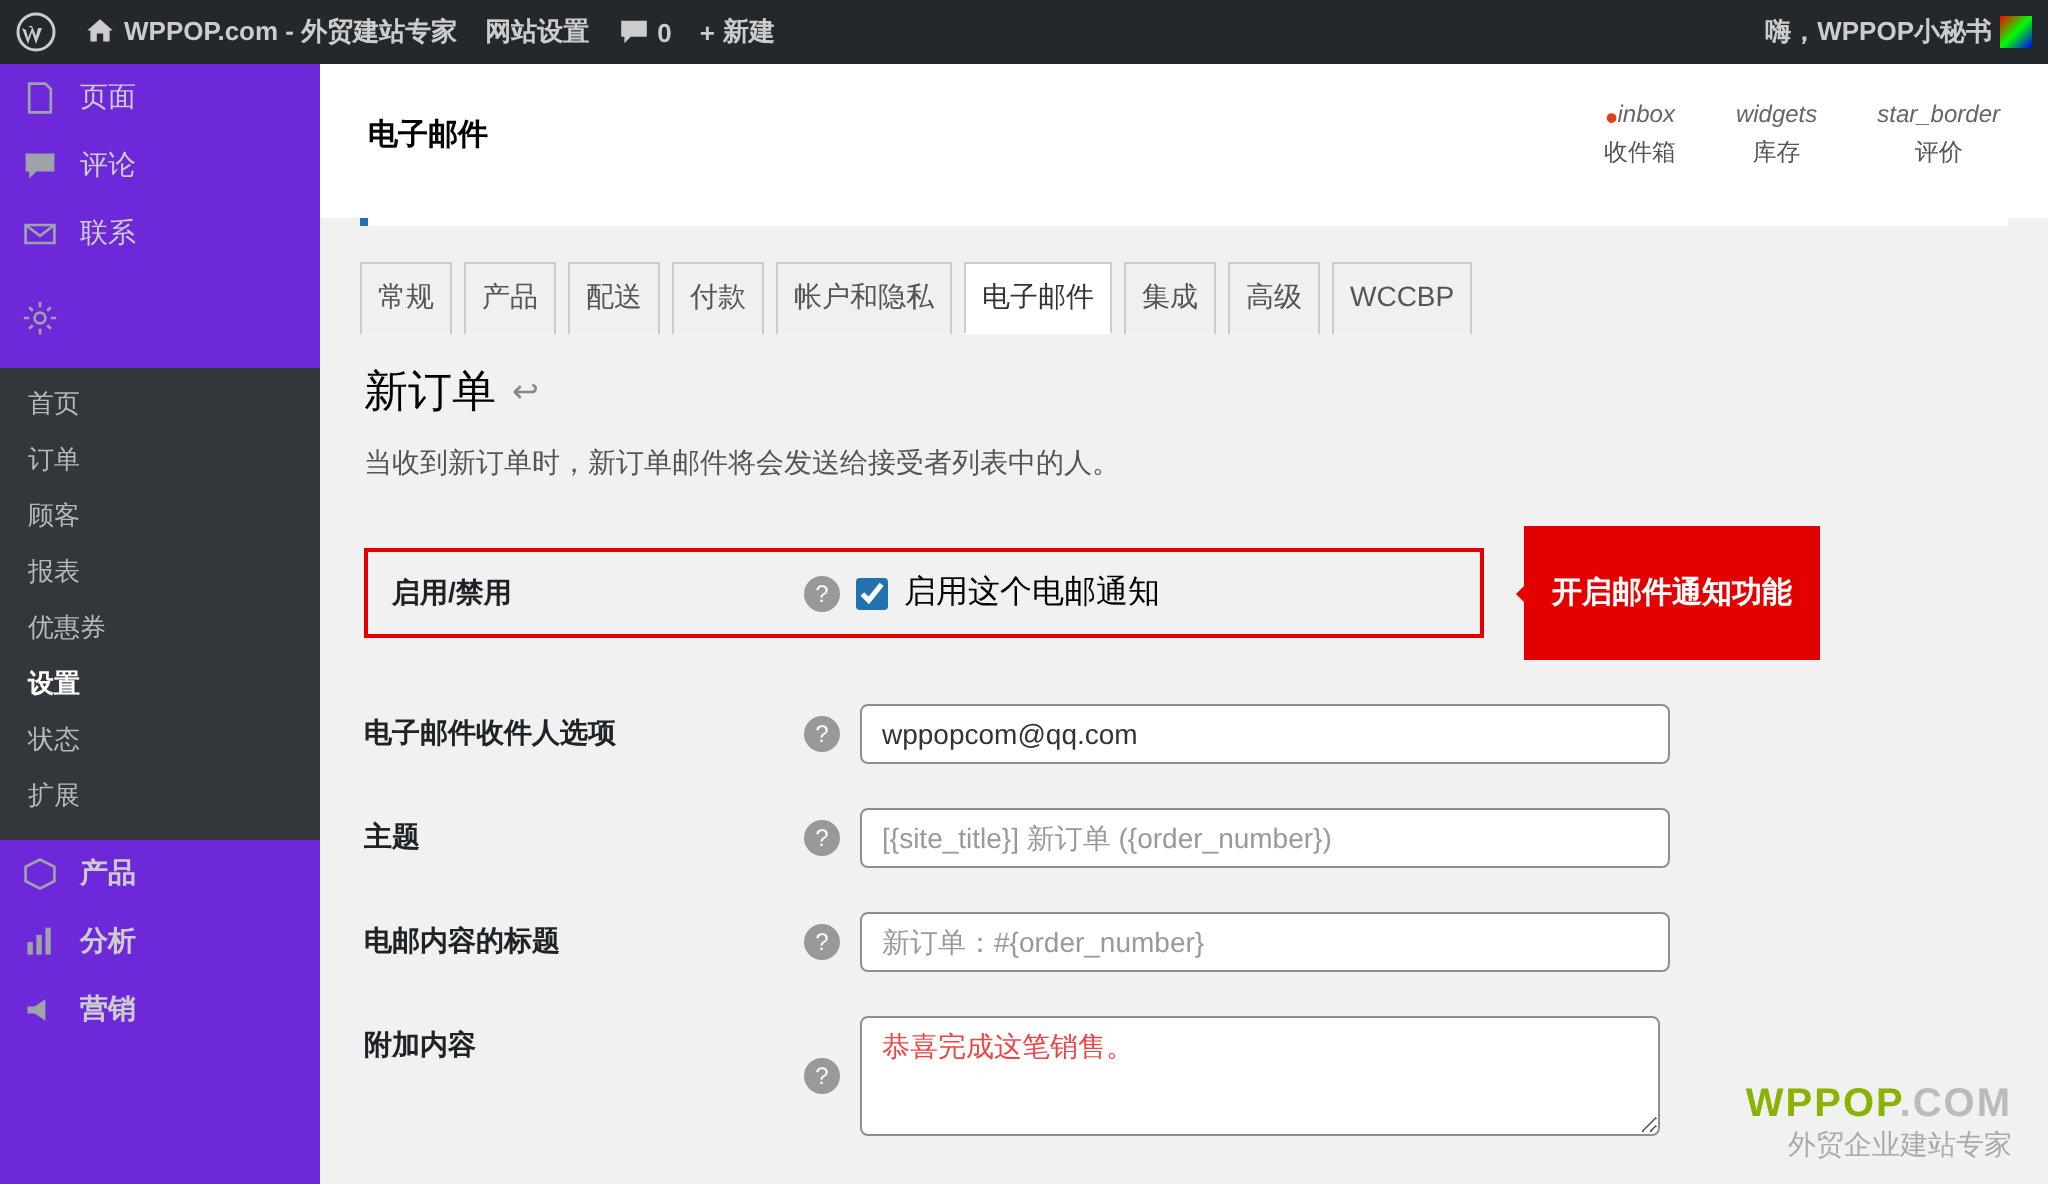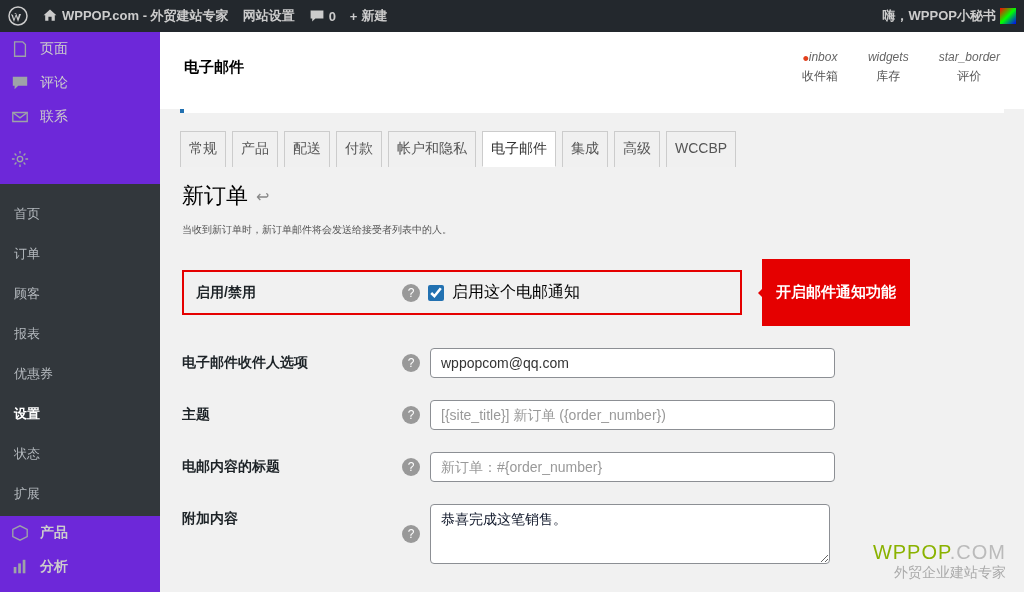--- a/index.html
+++ b/index.html
@@ -12,21 +12,21 @@
 .wp-logo { width: 20px; height: 20px; display: inline-flex; align-items: center; justify-content: center; }
 .avatar-box { width: 16px; height: 16px; background: linear-gradient(135deg,#ff0000,#00ff00,#0000ff); }
 
 
 .sidebar { position: absolute; left: 0; top: 32px; bottom: 0; width: 160px; background: #6d28d9; color: #ccc; font-size: 14px; }
 .sidebar-item { display: flex; align-items: center; gap: 10px; padding: 7px 10px; cursor: pointer; color: #ccc; }
 .sidebar-item.active { background: #0073aa; color: #fff; position: relative; }
 .sidebar-item.active::after { content: ''; position: absolute; right: -8px; top: 50%; transform: translateY(-50%); border: 8px solid transparent; border-right-color: #f1f1f1; }
 .sidebar-icon { width: 20px; height: 20px; display: inline-flex; align-items: center; justify-content: center; font-size: 16px; }
 .sidebar-sub { background: #32373c; padding: 4px 0 8px; }
-.sidebar-sub-item { padding: 5px 10px 5px 14px; font-size: 13px; cursor: pointer; color: #b4b9be; margin-top: 12px; }
+.sidebar-sub-item { padding: 5px 10px 5px 14px; font-size: 13px; cursor: pointer; color: #b4b9be; }
 .sidebar-sub-item.current { color: #fff; font-weight: 600; }
 .woo-badge { background: #7f54b3; color: #fff; font-size: 10px; padding: 1px 4px; border-radius: 2px; font-weight: bold; }
 .sidebar-sep { height: 8px; }
 .sidebar .bold { font-weight: 600; }
 
 
 .main { position: absolute; left: 160px; right: 0; top: 32px; bottom: 0; background: #f1f1f1; overflow: hidden; }
 
 
 .header-bar { background: #fff; display: flex; align-items: center; justify-content: space-between; padding: 18px 24px 24px; }
@@ -39,44 +39,44 @@
 
 
 .tabs-row { display: flex; gap: 6px; padding: 18px 20px 0; flex-wrap: wrap; }
 .tab { background: #f0f0f0; border: 1px solid #ccc; padding: 8px 8px; font-size: 14px; cursor: pointer; color: #555; border-bottom: none; }
 .tab.active { background: #fff; border-bottom: 1px solid #fff; color: #333; position: relative; }
 
 
 .page { padding: 14px 22px; }
 .page-h2 { font-size: 22px; font-weight: 400; margin-bottom: 6px; display:flex; align-items:center; gap:8px;}
 .back-link { color: #888; font-size: 16px; }
-.page-desc { font-size: 10px; color: #555; margin: 12px 0 22px; }
+.page-desc { font-size: 14px; color: #555; margin: 12px 0 22px; }
 
 
 .form-table { width: 100%; }
 .form-row { display: flex; align-items: flex-start; margin-bottom: 22px; }
 .form-label { width: 220px; font-size: 14px; font-weight: 700; color: #1d2327; padding-top: 6px; }
 .form-field { flex: 1; display: flex; align-items: center; gap: 10px; }
 .help-icon { width: 18px; height: 18px; border-radius: 50%; background: #999; color: #fff; display: inline-flex; align-items: center; justify-content: center; font-size: 12px; cursor: help; }
 .text-input { width: 405px; padding: 6px 10px; border: 1px solid #8c8f94; border-radius: 4px; font-size: 14px; color: #333; }
-.textarea-input { width: 400px; min-height: 60px; padding: 6px 10px; border: 1px solid #8c8f94; border-radius: 4px; font-size: 14px; color: #0f172a; resize: vertical; }
+.textarea-input { width: 400px; min-height: 60px; padding: 6px 10px; border: 1px solid #8c8f94; border-radius: 4px; font-size: 14px; color: #ef4444; resize: vertical; }
 .checkbox-row { display: flex; align-items: center; gap: 8px; }
 .checkbox { width: 16px; height: 16px; accent-color: #2271b1; }
 .placeholder::placeholder { color: #999; }
 
 
 .red-box { border: 2px solid #e50000; padding: 10px 12px; display: flex; align-items: center; width: 560px; }
 .red-box .form-label { padding-top: 0; width: 206px;}
 .callout { background: #e50000; color: #fff; padding: 24px 14px; font-size: 15px; font-weight: 600; margin-left: 20px; position: relative; text-align: center; }
 .callout::before { content: ''; position: absolute; left: -12px; top: 50%; transform: translateY(-50%); border: 8px solid transparent; border-right-color: #e50000; }
 .first-row-wrap { display: flex; align-items: center; margin-bottom: 22px;}
 
 
 .watermark { position: absolute; right: 18px; bottom: 10px; text-align: right; }
-.watermark .big { font-size: 20px; font-weight: 400; color: #8ab200; letter-spacing: 1px; }
+.watermark .big { font-size: 20px; font-weight: 700; color: #8ab200; letter-spacing: 1px; }
 .watermark .big .com { color: #bbb; }
 .watermark .sub { font-size: 14px; color: #aaa; }
 </style>
 </head>
 <body>
 
 <div class="admin-bar">
   <div class="admin-bar-left">
     <span class="admin-bar-item">
       <svg class="wp-logo" viewBox="0 0 20 20" fill="#ccc">

